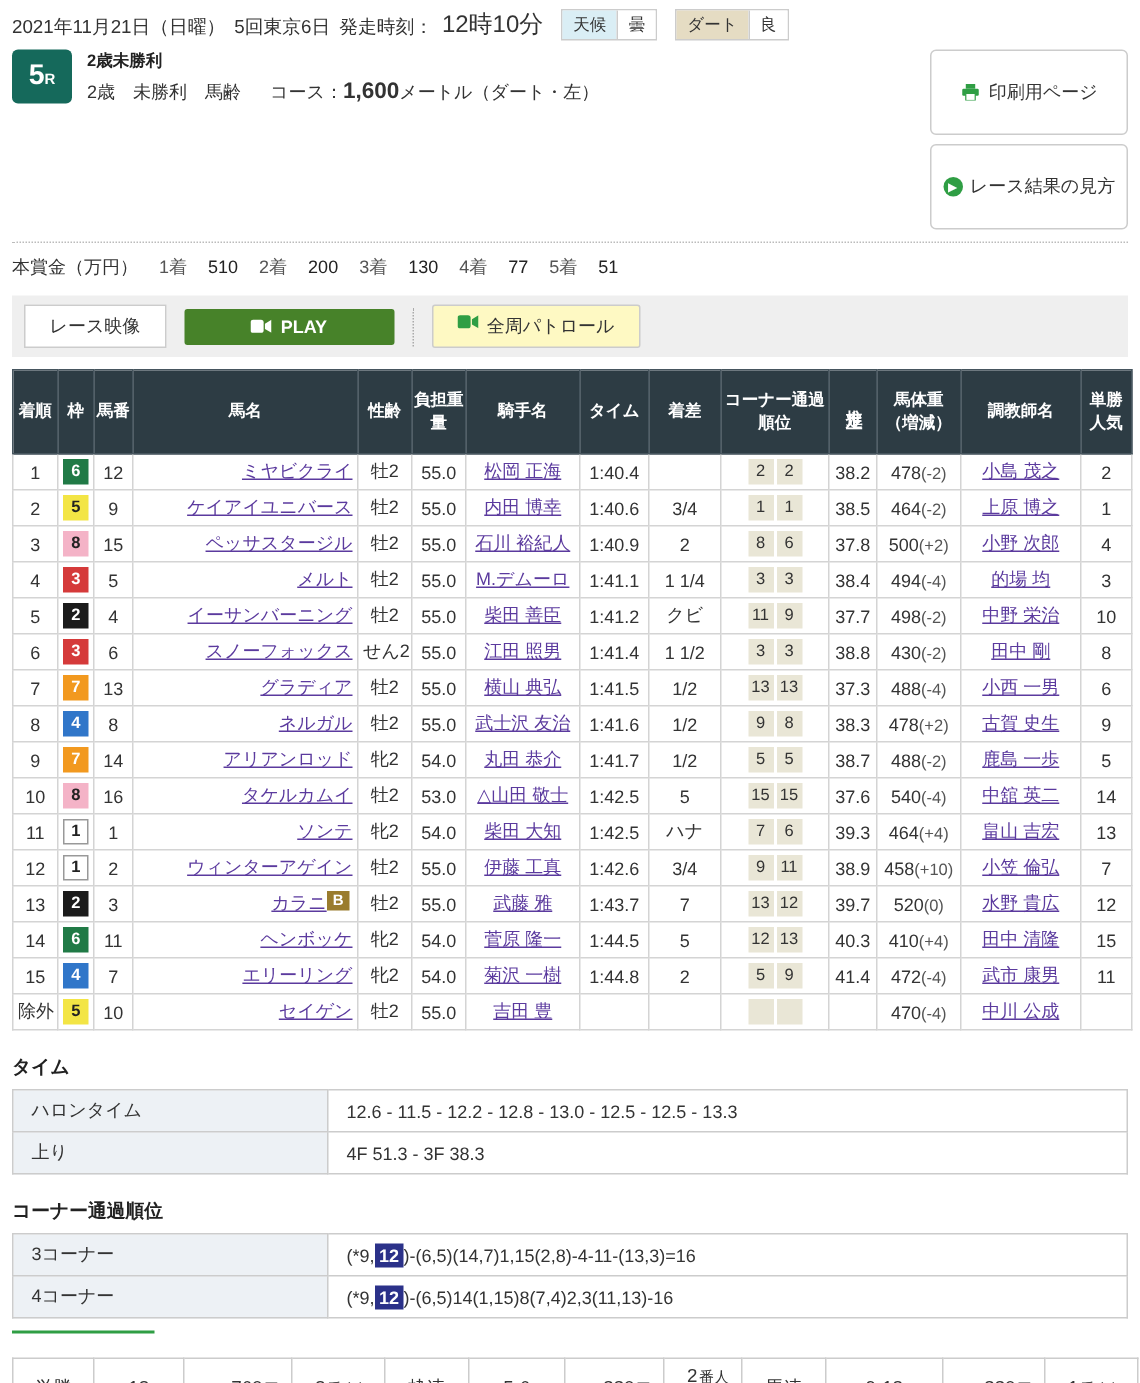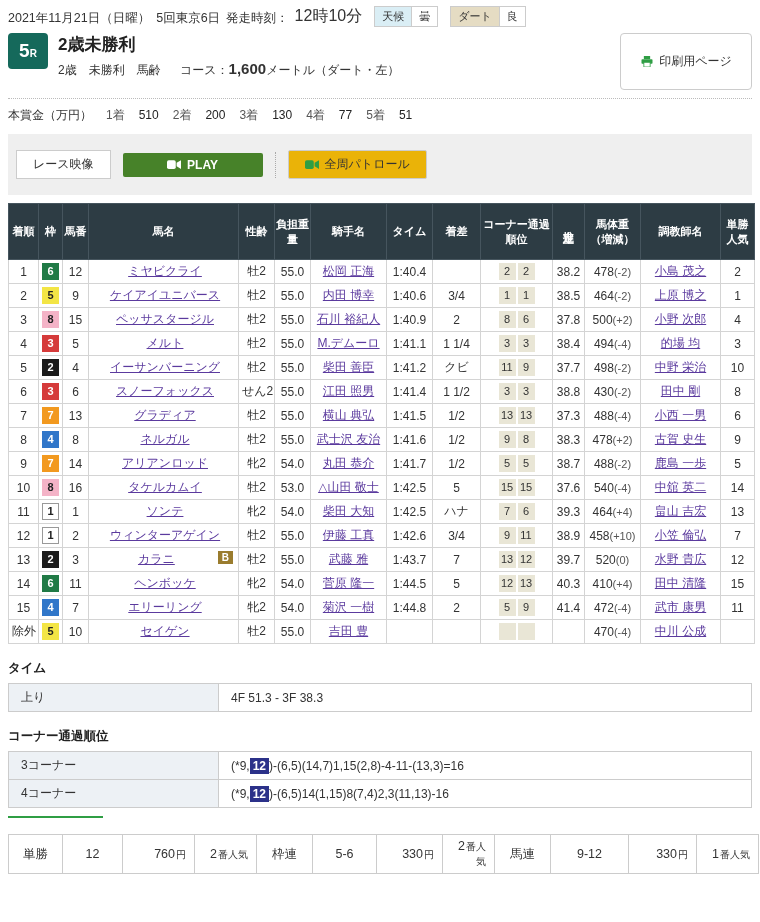--- a/index.html
+++ b/index.html
@@ -28,52 +28,52 @@
     color: #1567cd; font-size: 8px; line-height: 13px; text-align: center; }
   .arrow-circle::after { content: "▶"; }
   .arrow-circle.green { background: #2f9e44; color: #fff; }
 
   
   .race-header { display: flex; justify-content: space-between; margin-top: 6px; }
   .rh-left { display: flex; gap: 10px; }
   .race-no-box { width: 40px; height: 36px; background: #15695b; border-radius: 4px; color: #fff;
     display: flex; align-items: center; justify-content: center; font-weight: bold; font-size: 19px; }
   .race-no-box .rsuf { font-size: 10px; margin-top: 5px; }
-  .race-title { font-size: 17px; font-weight: bold; color: #222; }
+  .race-title { font-size: 11px; font-weight: bold; color: #222; }
   .race-sub { margin-top: 4px; font-size: 12px; color: #333; }
   .race-sub .course-label { margin-left: 16px; }
   .course-dist { font-size: 15px; font-weight: bold; }
   .rh-right { display: flex; flex-direction: column; gap: 6px; width: 132px; }
   .btn-white { display: flex; align-items: center; justify-content: center; gap: 5px; background: #fff;
     border: 1px solid #ccc; border-radius: 4px; padding: 19px 4px; font-size: 12px; color: #333; cursor: pointer; }
   .dotted-sep { border-bottom: 1px dotted #bbb; margin: 8px 0 6px; }
 
   
   .prize-row { display: flex; align-items: center; font-size: 12px; padding: 2px 0 4px; }
   .prize-item { margin-left: 14px; }
   .prize-item .prank { color: #555; margin-right: 14px; }
   .prize-item .pval { color: #222; }
 
   
-  .video-strip { background: #efefef; margin-top: 6px; padding: 16px 8px; display: flex; align-items: center; gap: 12px; }
+  .video-strip { background: #efefef; margin-top: 6px; padding: 6px 8px; display: flex; align-items: center; gap: 12px; }
   .video-label { background: #fff; border: 1px solid #ccc; padding: 5px 16px; }
   .btn-play { background: #478229; color: #fff; font-weight: bold; width: 140px; display: inline-flex;
     justify-content: center; align-items: center; gap: 6px; padding: 5px 0; border-radius: 2px; cursor: pointer; }
-  .btn-patrol { background: #eab308; border: 1px solid #ccc; display: inline-flex; align-items: center; gap: 6px;
+  .btn-patrol { background: #fef9c3; border: 1px solid #ccc; display: inline-flex; gap: 6px;
     padding: 5px 16px; border-radius: 2px; cursor: pointer; color: #333; font-family: Liberation Serif, serif; }
   .vdiv { border-left: 1px dotted #aaa; height: 26px; }
   .cam { width: 14px; height: 11px; }
 
   
   table.results { width: 100%; border-collapse: collapse; table-layout: fixed; margin-top: 8px; }
   table.results th { background: #2d3c44; color: #fff; font-size: 11px; font-weight: bold;
     border: 1px solid #46555e; height: 56px; padding: 2px 1px; word-break: break-all; line-height: 1.3; }
   table.results td { border: 1px solid #d4d4d4; padding: 3px 3px; text-align: center; font-size: 12px; height: 24px;
     overflow: hidden; white-space: nowrap; }
-  table.results td.horse { text-align: center; padding-left: 6px; }
+  table.results td.horse { text-align: right; padding-left: 6px; }
   a.lnk { color: #5b3a9e; text-decoration: underline; cursor: pointer; }
   .vtext { writing-mode: vertical-rl; display: inline-block; line-height: 1.1; letter-spacing: 1px; }
   .wakubox { display: inline-block; width: 17px; height: 17px; line-height: 17px; font-size: 11px;
     font-weight: bold; text-align: center; }
   .w1 { background: #fff; border: 1px solid #999; color: #222; line-height: 15px; }
   .w2 { background: #1b1b1b; color: #fff; }
   .w3 { background: #d53a3a; color: #fff; }
   .w4 { background: #3076c9; color: #fff; }
   .w5 { background: #f3e545; color: #222; }
   .w6 { background: #207a46; color: #fff; }
@@ -142,20 +142,24 @@
     <div class="rh-right">
       <a class="btn-white">
         <svg class="cam" viewBox="0 0 14 14" width="13" height="13">
             <g fill="#2f9e44">
               <rect x="3" y="0" width="8" height="4"></rect>
               <rect x="0" y="4" width="14" height="6" rx="1"></rect>
               <rect x="3" y="8" width="8" height="6" fill="#fff" stroke="#2f9e44"></rect>
             </g>
           </svg>
         <span>印刷用ページ</span>
+      </a>
+      <a class="btn-white">
+        <span class="arrow-circle green"></span>
+        <span>レース結果の見方</span>
       </a>
     </div>
   </div>
 
   <div class="dotted-sep"></div>
 
   <div class="prize-row">
     <span class="prize-label">本賞金（万円）</span>
     <span id="prize-values"><span class="prize-item"><span class="prank">1着</span><span class="pval">510</span></span><span class="prize-item"><span class="prank">2着</span><span class="pval">200</span></span><span class="prize-item"><span class="prank">3着</span><span class="pval">130</span></span><span class="prize-item"><span class="prank">4着</span><span class="pval">77</span></span><span class="prize-item"><span class="prank">5着</span><span class="pval">51</span></span></span>
   </div>
@@ -474,20 +478,24 @@
           <td><span>470</span><span class="bdiff">(-4)</span></td>
           <td><a class="lnk">中川 公成</a></td>
           <td></td>
         </tr>
       </tbody>
   </table>
 
   <h3 class="sec">タイム</h3>
   <table class="kv">
     <tbody>
+        <tr>
+      <td class="kv-label">ハロンタイム</td>
+      <td>12.6 - 11.5 - 12.2 - 12.8 - 13.0 - 12.5 - 12.5 - 13.3</td>
+    </tr>
     <tr>
       <td class="kv-label">上り</td>
       <td>4F 51.3 - 3F 38.3</td>
     </tr>
   </tbody>
     </table>
 
   <h3 class="sec">コーナー通過順位</h3>
   <table class="kv">
     <tbody>

